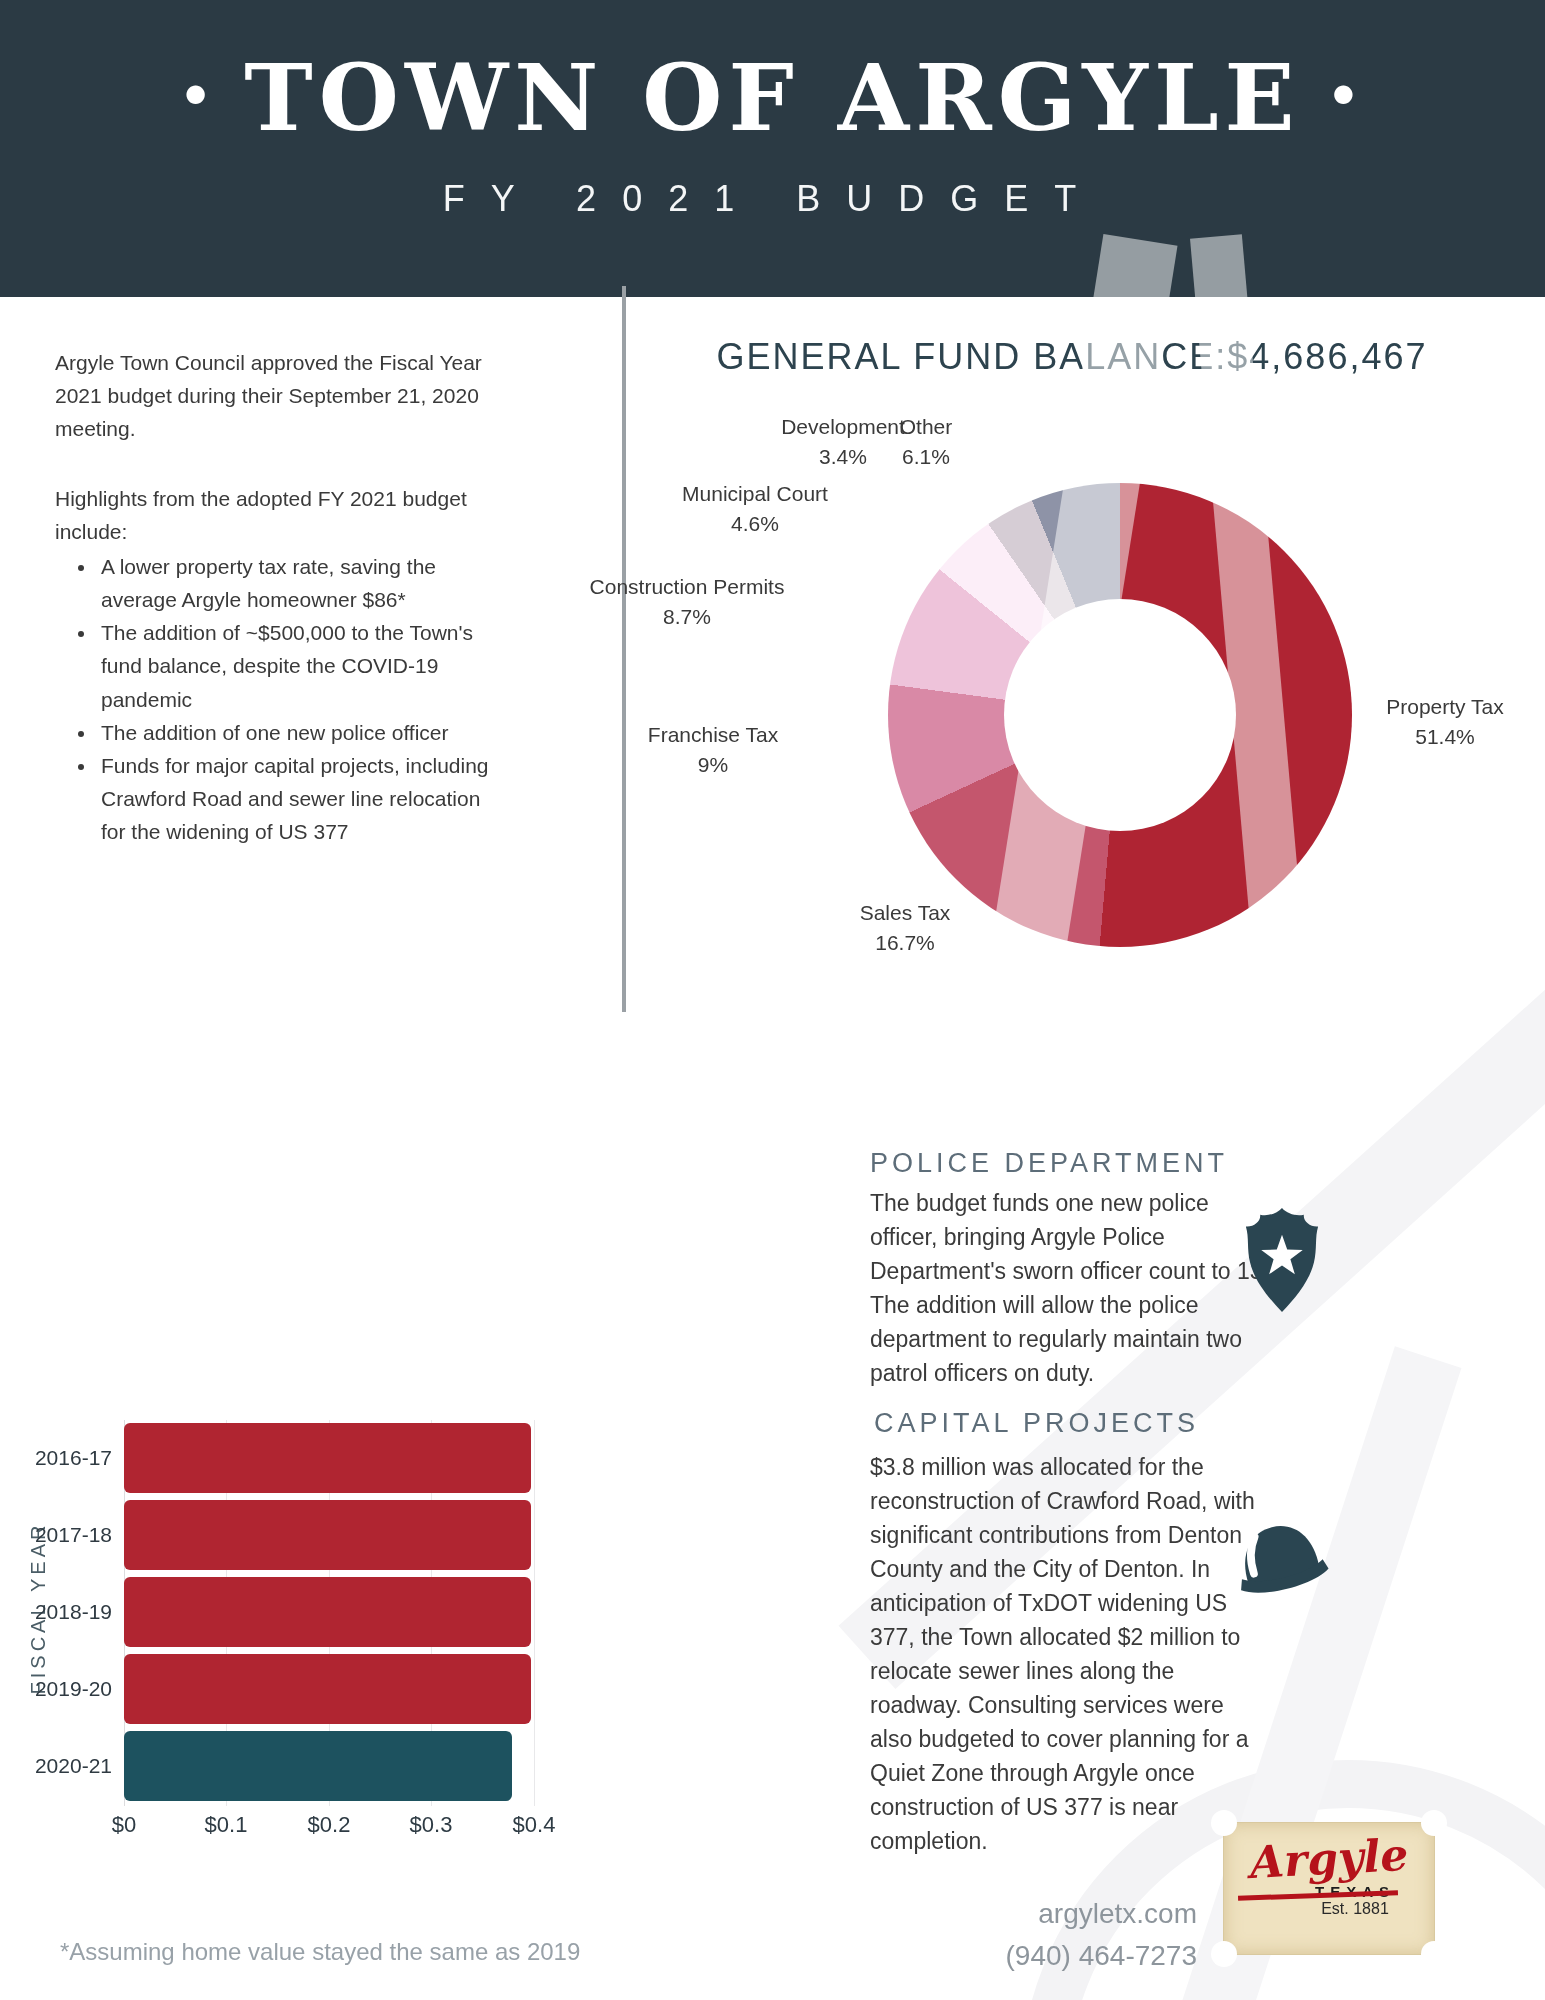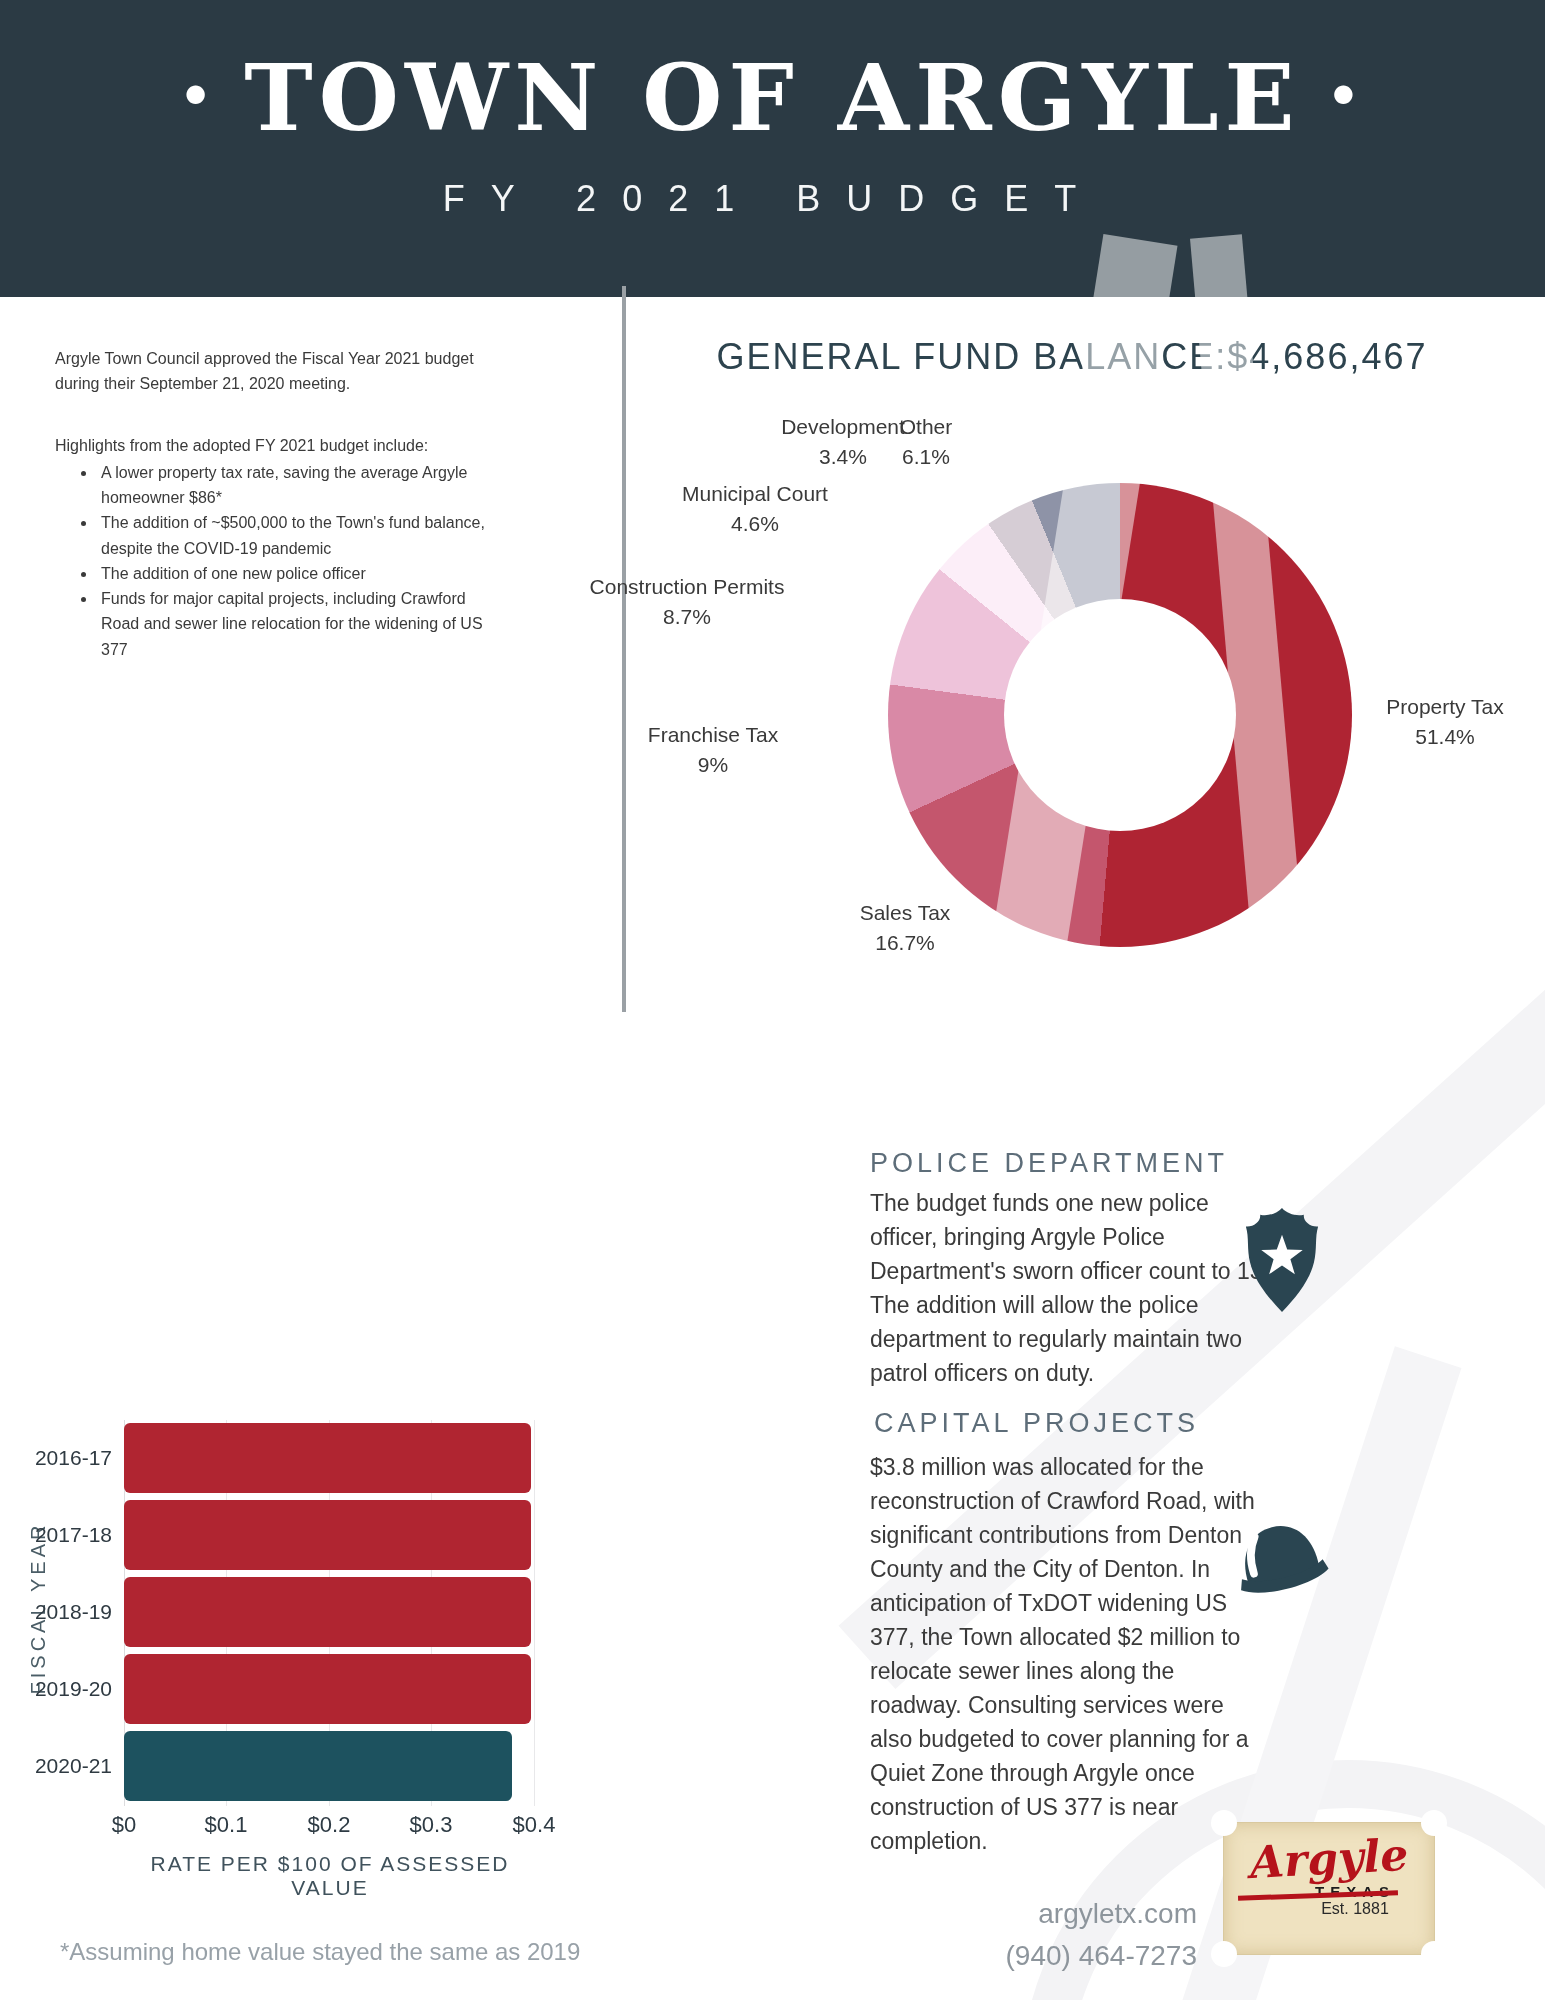--- a/index.html
+++ b/index.html
@@ -10,21 +10,21 @@
 
   
   .header{position:absolute;z-index:1;left:0;top:0;width:1545px;height:297px;background:#2b3a44;
           color:#ffffff;text-align:center;}
   .header-title{font-family:"DejaVu Serif",serif;font-weight:bold;font-size:92px;letter-spacing:6px;
                 padding-top:44px;white-space:nowrap;}
   .hbullet{font-size:52px;vertical-align:16px;margin:0 26px;}
   .header-sub{margin-top:26px;font-size:36px;font-weight:400;letter-spacing:26px;color:#f4f6f7;}
 
   
-  .intro{left:55px;top:346px;width:452px;font-size:16px;line-height:1.58;color:#3a3a3a;}
+  .intro{left:55px;top:346px;width:452px;font-size:21px;line-height:1.58;color:#3a3a3a;}
   .intro p{margin:0;}
   .intro .p2{margin-top:36px;}
   .intro ul{margin:2px 0 0 0;padding-left:42px;}
   .intro li{margin:0;padding-left:4px;}
   .v-divider{left:622px;top:286px;width:4px;height:726px;background:#9aa0a5;}
 
   
   .fund-title{left:622px;top:336px;width:900px;text-align:center;font-size:36px;letter-spacing:2px;
               color:#2d434e;font-weight:500;white-space:nowrap;}
   .donut{left:888px;top:483px;width:464px;height:464px;border-radius:50%;z-index:1;position:absolute;}
@@ -183,21 +183,20 @@
     </div>
   <div class="bar-row" style="top:1731px;">
       <div class="bar" style="width: 94.5482%; background: rgb(29, 82, 95);"></div>
     </div>
 
   <div class="bc-tick" style="left:79px;">$0</div>
   <div class="bc-tick" style="left:181px;">$0.1</div>
   <div class="bc-tick" style="left:284px;">$0.2</div>
   <div class="bc-tick" style="left:386px;">$0.3</div>
   <div class="bc-tick" style="left:489px;">$0.4</div>
-  <div class="bc-xlabel z">RATE PER $100 OF ASSESSED VALUE</div>
 
   <div class="contact z">
     <div>argyletx.com</div>
     <div>(940) 464-7273</div>
   </div>
   <div class="ticket">
     <div class="notch" style="left:-13px;top:-13px;"></div>
     <div class="notch" style="right:-13px;top:-13px;"></div>
     <div class="notch" style="left:-13px;bottom:-13px;"></div>
     <div class="notch" style="right:-13px;bottom:-13px;"></div>

